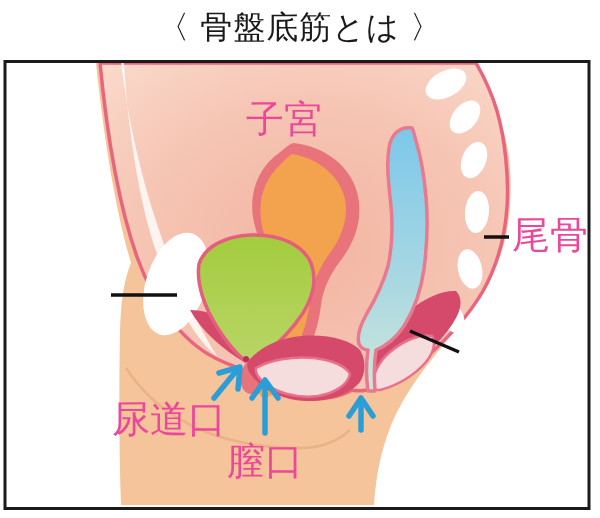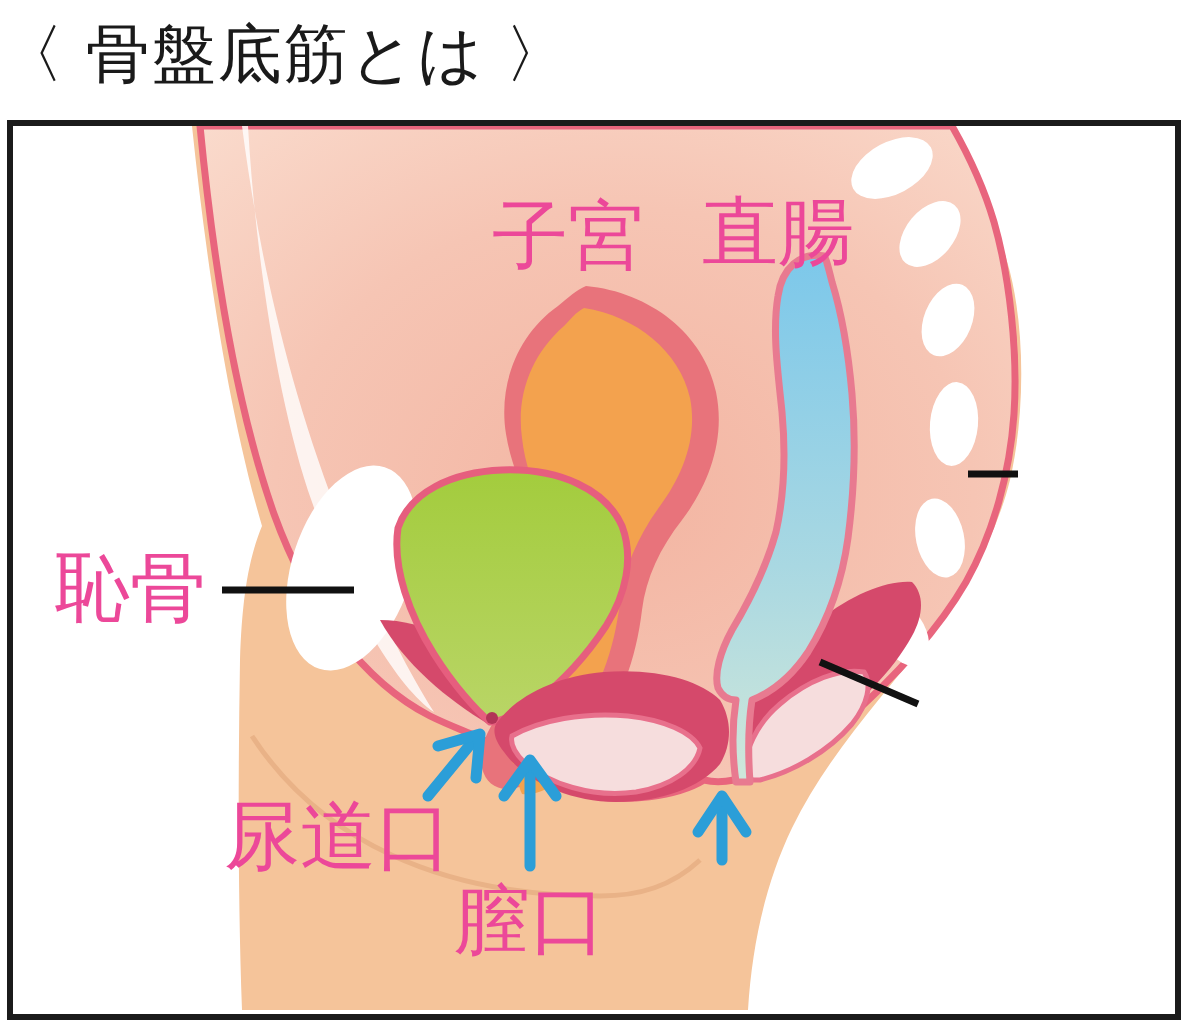--- a/index.html
+++ b/index.html
@@ -1,18 +1,18 @@
 <!DOCTYPE html>
 <html><head>
 <meta charset="utf-8">
 <style>
   html,body{margin:0;padding:0;background:#fff;}
   #stage{position:relative;width:600px;height:518px;background:#fff;overflow:hidden;
          font-family:"Liberation Sans","DejaVu Sans",sans-serif;}
-  #title{position:absolute;left:0;top:6px;width:600px;text-align:left;
+  #title{position:absolute;left:0;top:6px;width:600px;text-align:center;
          font-size:32px;font-weight:500;color:#1a1a1a;letter-spacing:1px;}
   svg{position:absolute;left:0;top:0;}
   .lbl{position:absolute;font-size:38px;font-weight:500;color:#ec4899;line-height:1.05;
        white-space:nowrap;letter-spacing:0px;}
 </style>
 </head>
 <body>
 
 <div id="stage">
 
@@ -129,17 +129,16 @@
 
       <path stroke="#111" stroke-width="3.5" d="M 111,295 L 177,295"></path>
       <path stroke="#111" stroke-width="3.5" d="M 484,237 L 509,237"></path>
       <path stroke="#111" stroke-width="3.5" d="M 410,331 L 459,352"></path>
     </g>
 
     <rect x="5" y="61.5" width="584" height="447" fill="none" stroke="#1b1b1b" stroke-width="3"></rect>
   </svg>
 
   <div class="lbl" style="left:246px;top:100px">子宮</div>
-  <div class="lbl" style="left:351px;top:98px">直腸</div>
-  <div class="lbl" style="left:27px;top:276px">恥骨</div>
+  <div class="lbl" style="left:512px;top:216px">尾骨</div>
   <div class="lbl" style="left:227px;top:442px">膣口</div>
   <div class="lbl" style="left:112px;top:400px">尿道口</div>
 </div>
 
 </body></html>

